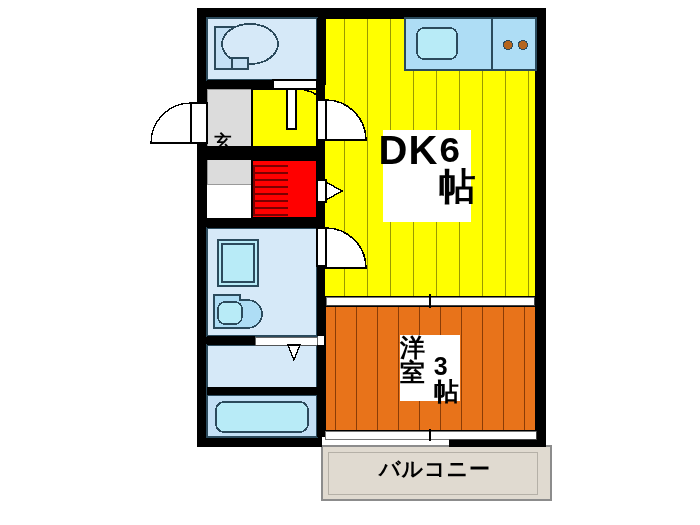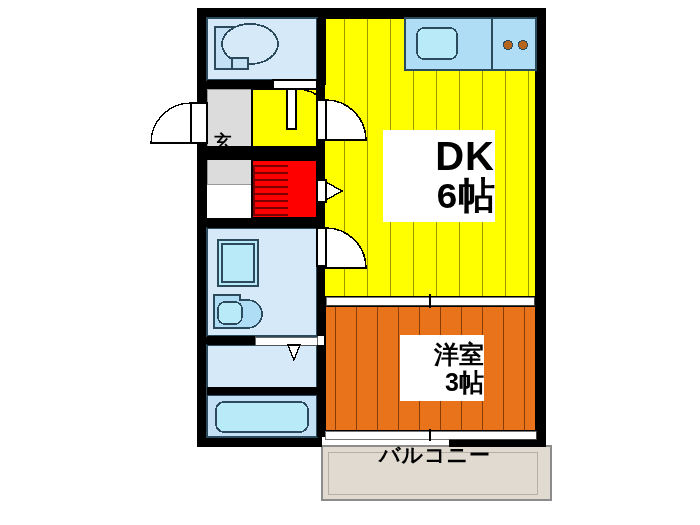--- a/index.html
+++ b/index.html
@@ -1,34 +1,34 @@
 <!DOCTYPE html>
 <html><head>
 <meta charset="utf-8">
 <style>
   html,body{margin:0;padding:0;background:#ffffff;}
   body{width:700px;height:525px;overflow:hidden;
        font-family:"Liberation Sans","DejaVu Sans",sans-serif;}
   #plan{position:relative;width:700px;height:525px;background:#ffffff;}
   #plan svg{display:block;}
   .roomlabel{
-    position:absolute;background:#ffffff;display:flex;flex-direction:column;
-    align-items:flex-end;justify-content:center;line-height:1.0;
-    color:#000000;font-weight:700;pointer-events:none;padding-left:24px;
+    position:absolute;background:#ffffff;display:flex;flex-direction:row;
+    align-items:flex-start;justify-content:center;line-height:1.0;
+    color:#000000;font-weight:700;pointer-events:none;
   }
   .roomlabel .l1{display:block;}
   .roomlabel .l2{display:block;}
   #dk-label{left:383px;top:130px;width:88px;height:92px;}
   #dk-label .l1{font-size:40px;letter-spacing:1px;}
   #dk-label .l2{font-size:37px;margin-top:4px;font-family:Liberation Mono, monospace;}
   #yoshitsu-label{left:400px;top:335px;width:60px;height:66px;}
   #yoshitsu-label .l1{font-size:25px;letter-spacing:0px;}
-  #yoshitsu-label .l2{font-size:25px;margin-top:3px;}
+  #yoshitsu-label .l2{font-size:25px;margin-top:19px;}
   #balcony-label{
-    position:absolute;left:345px;top:441px;width:180px;height:28px;
+    position:absolute;left:345px;top:455px;width:180px;height:28px;
     display:flex;align-items:center;justify-content:center;
     font-size:21px;font-weight:700;color:#000;background:transparent;
     letter-spacing:1px;pointer-events:none;
   }
   #genkan-label{
     position:absolute;left:210px;top:128px;width:26px;height:26px;
     display:flex;align-items:center;justify-content:center;
     font-size:17px;font-weight:700;color:#000;background:transparent;
     pointer-events:none;
   }

